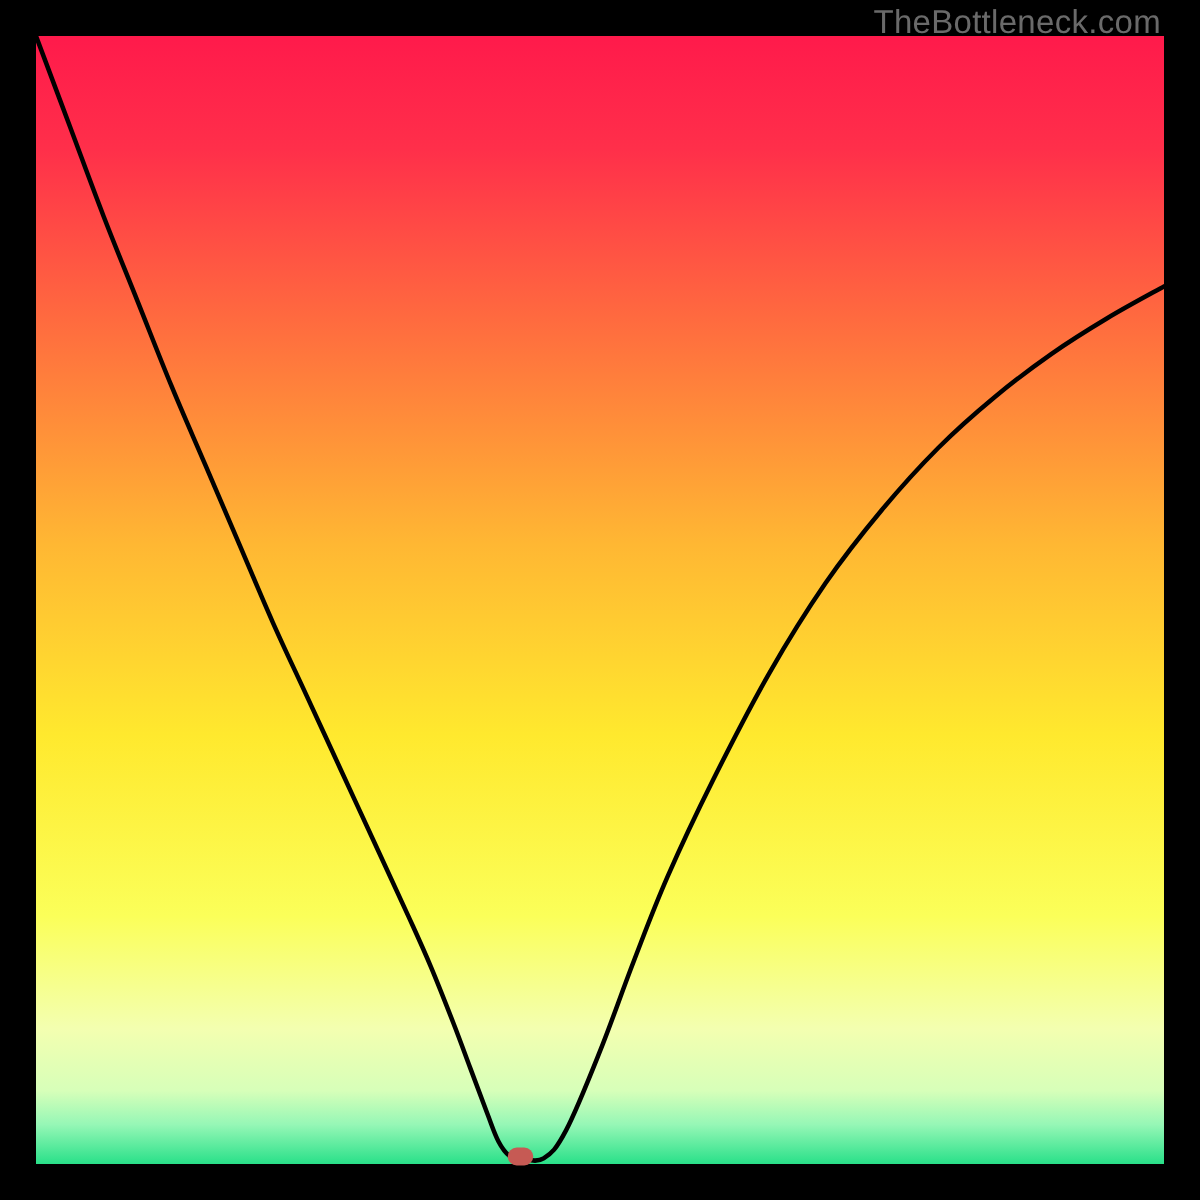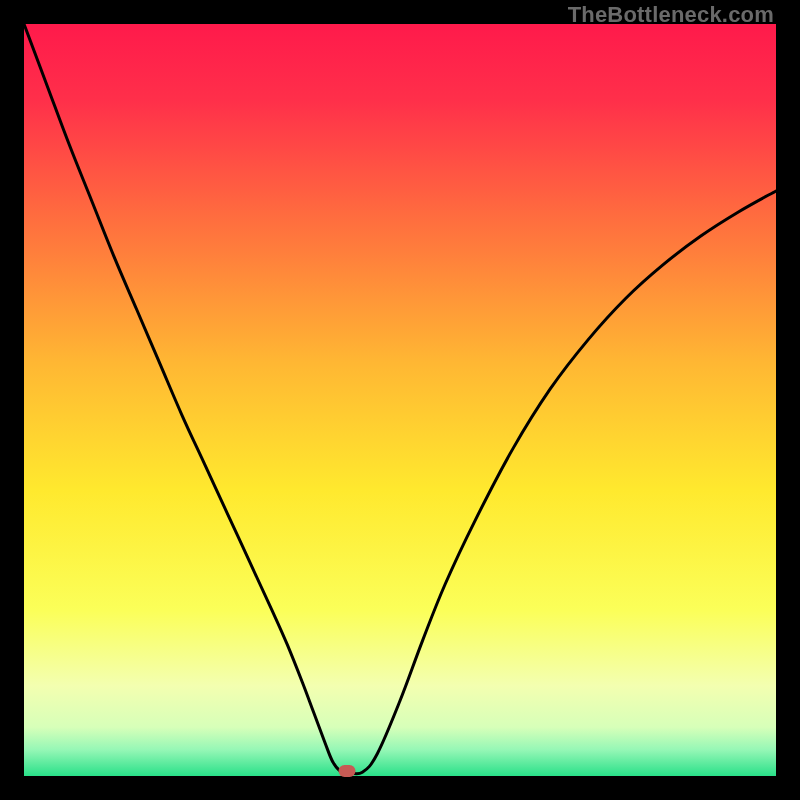--- a/index.html
+++ b/index.html
@@ -25,21 +25,21 @@
     top: 0;
     width: 752px;
     height: 752px;
   }
   .watermark {
     position: absolute;
     top: 2px;
     right: 26px;
     color: #6a6a6a;
     font-size: 22px;
-    font-weight: 700;
+    font-weight: 400;
     letter-spacing: 0.2px;
     user-select: none;
   }
   .marker {
     position: absolute;
     width: 17px;
     height: 12px;
     background: #c65a54;
     border-radius: 6px;
     transform: translate(-50%, -50%);

